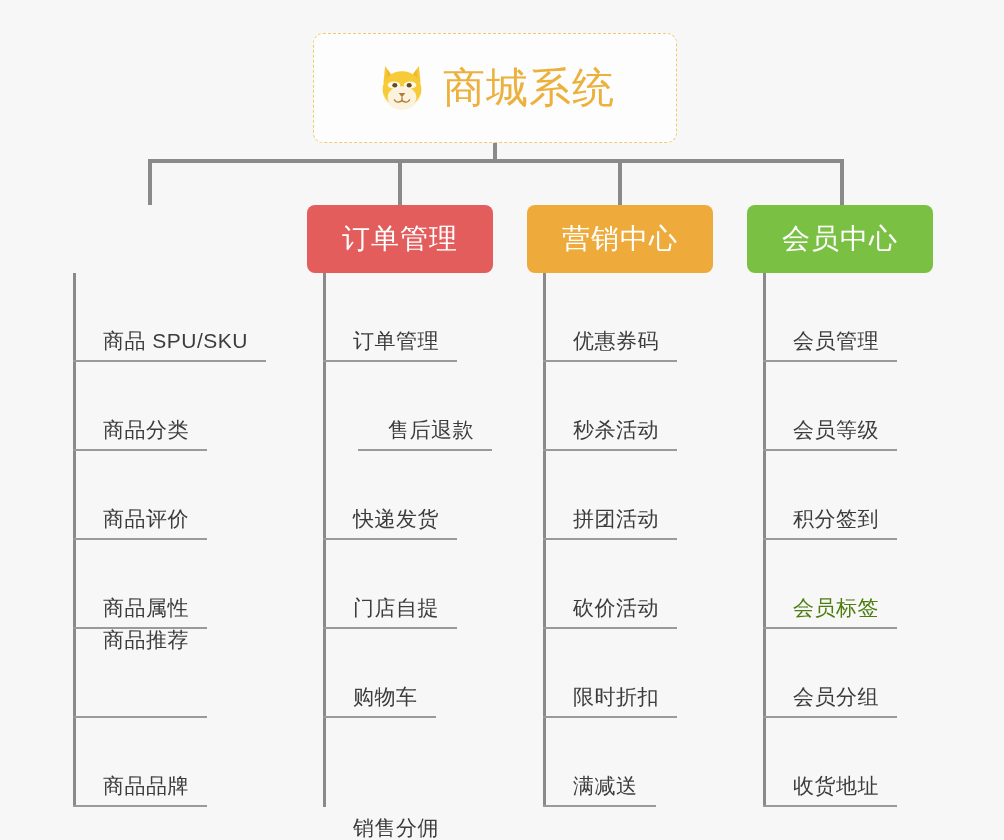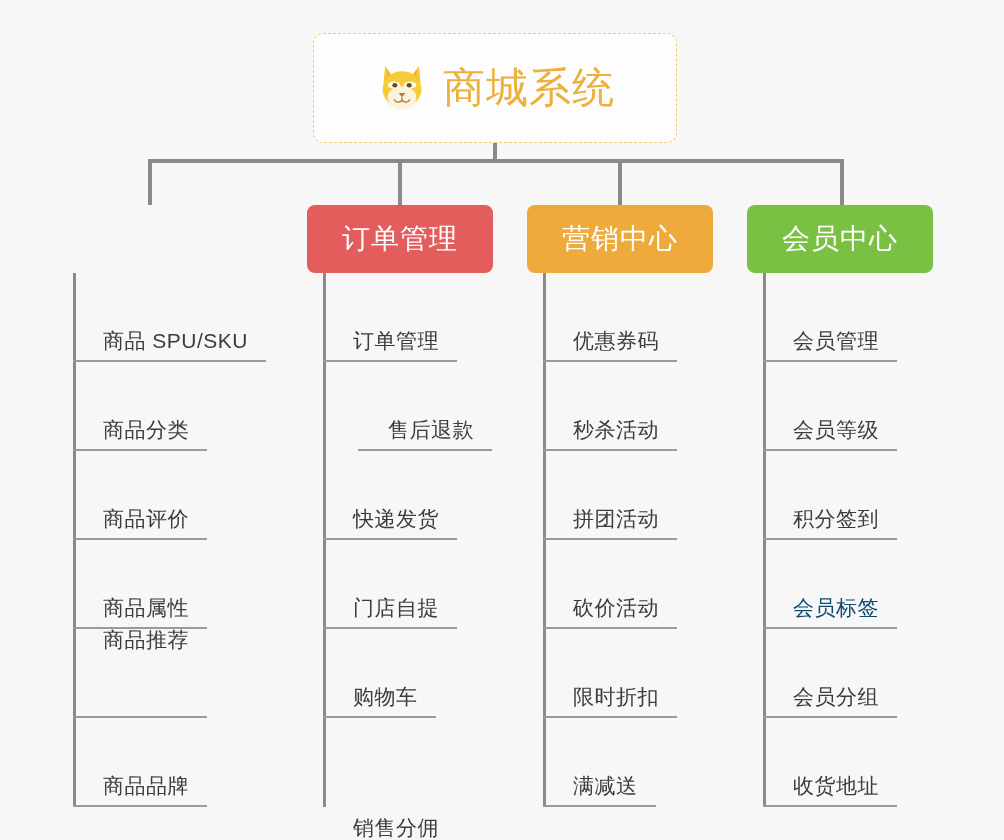--- a/index.html
+++ b/index.html
@@ -245,21 +245,21 @@
     </div>
     <div class="leaf-item" style="top:89px;">
       <div class="leaf-text" style="color: rgb(60, 60, 60);">会员等级</div>
       <div class="leaf-rule" style="background: rgb(154, 154, 154);"></div>
     </div>
     <div class="leaf-item" style="top:178px;">
       <div class="leaf-text" style="color: rgb(60, 60, 60);">积分签到</div>
       <div class="leaf-rule" style="background: rgb(154, 154, 154);"></div>
     </div>
     <div class="leaf-item" style="top:267px;">
-      <div class="leaf-text" style="color: #0c4a6e;">会员标签</div>
+      <div class="leaf-text" style="color: #4d7c0f;">会员标签</div>
       <div class="leaf-rule" style="background: rgb(154, 154, 154);"></div>
     </div>
     <div class="leaf-item" style="top:356px;">
       <div class="leaf-text" style="color: rgb(60, 60, 60);">会员分组</div>
       <div class="leaf-rule" style="background: rgb(154, 154, 154);"></div>
     </div>
     <div class="leaf-item" style="top:445px;">
       <div class="leaf-text" style="color: rgb(60, 60, 60);">收货地址</div>
       <div class="leaf-rule" style="background: rgb(154, 154, 154);"></div>
     </div>

